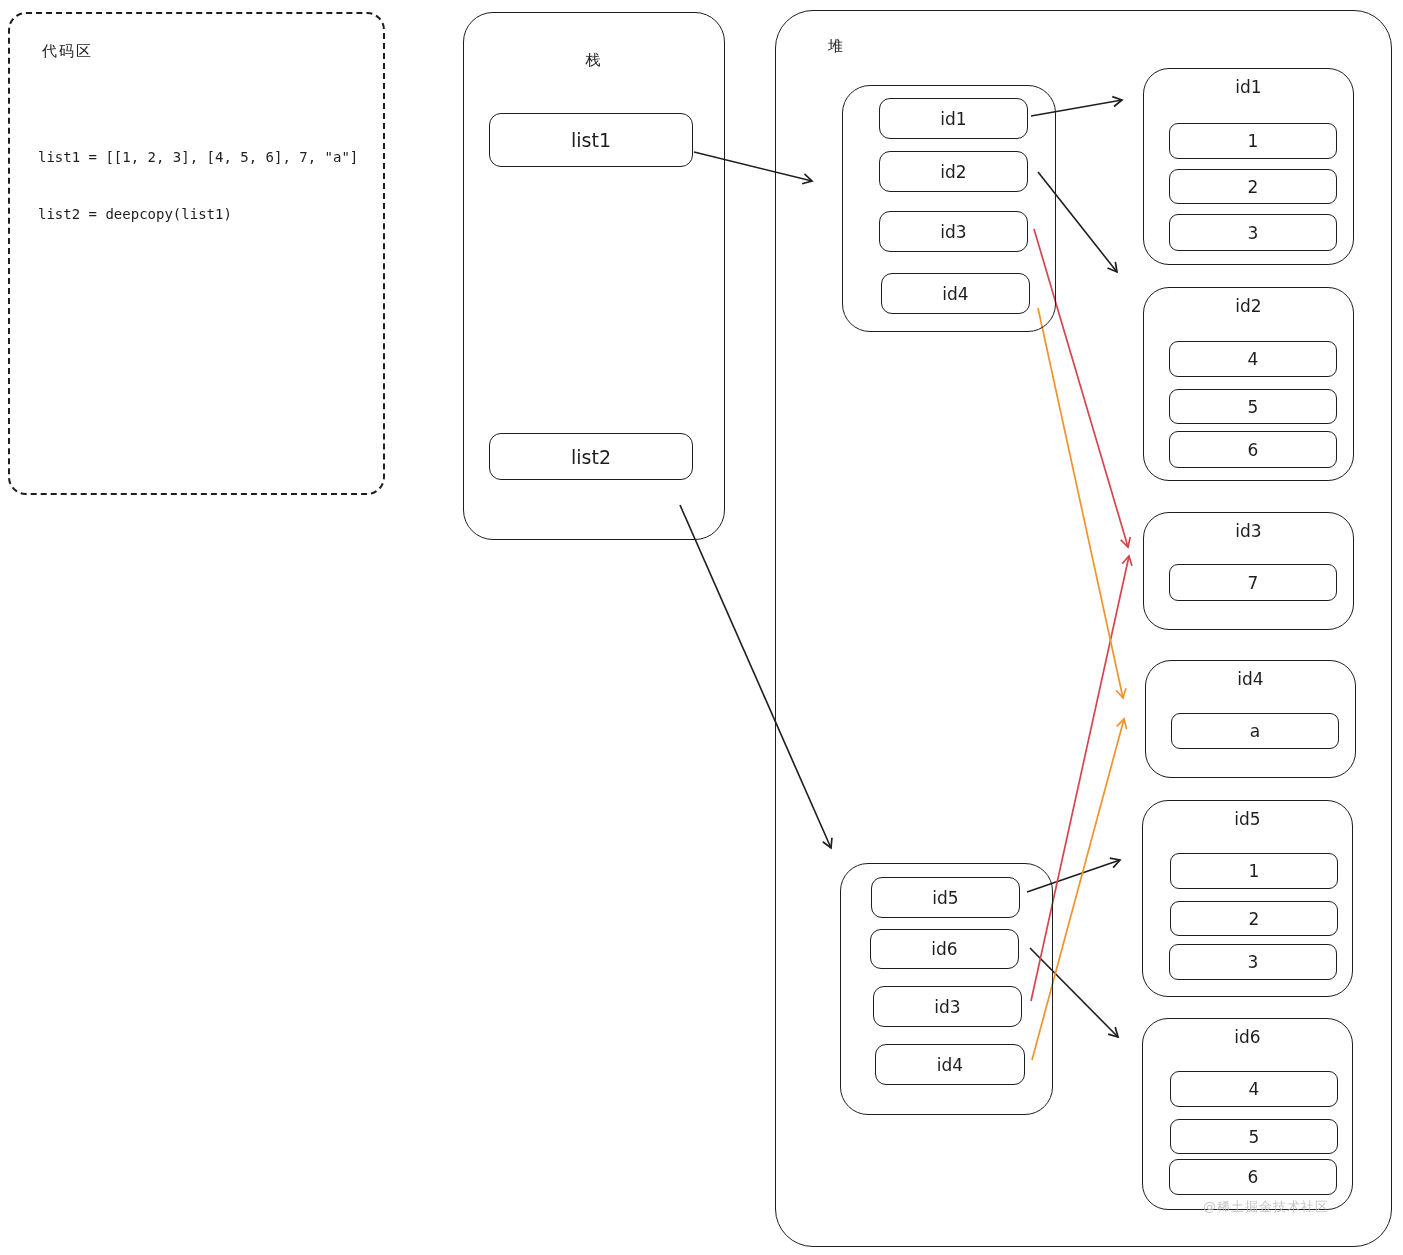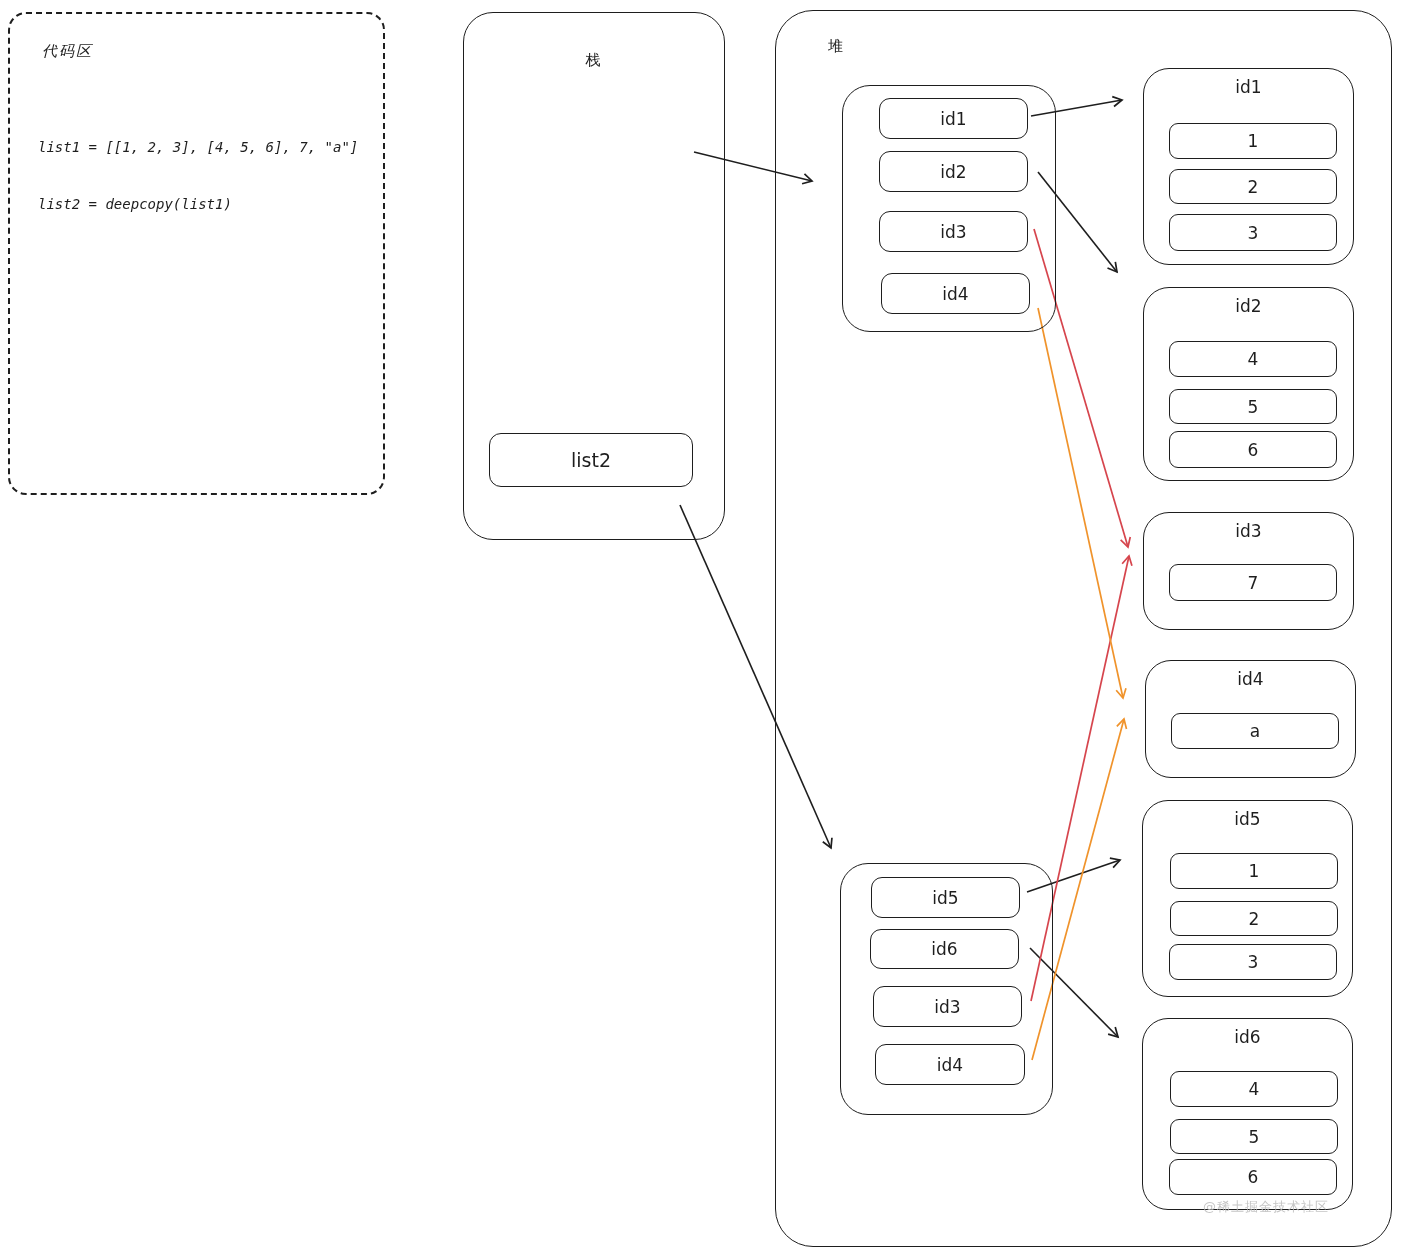--- a/index.html
+++ b/index.html
@@ -46,31 +46,32 @@
     <line x1="1031" y1="116" x2="1122" y2="100" stroke-width="1.6" marker-end="url(#ah-ink)" stroke="#1e1e1e"></line>
     <line x1="1038" y1="172" x2="1117" y2="272" stroke-width="1.6" marker-end="url(#ah-ink)" stroke="#1e1e1e"></line>
     <line x1="1027" y1="892" x2="1120" y2="860" stroke-width="1.6" marker-end="url(#ah-ink)" stroke="#1e1e1e"></line>
     <line x1="1030" y1="948" x2="1118" y2="1037" stroke-width="1.6" marker-end="url(#ah-ink)" stroke="#1e1e1e"></line>
     <line x1="1034" y1="229" x2="1128" y2="547" stroke-width="1.7" marker-end="url(#ah-red)" stroke="#d6454d"></line>
     <line x1="1031" y1="1001" x2="1129" y2="556" stroke-width="1.7" marker-end="url(#ah-red)" stroke="#d6454d"></line>
     <line x1="1038" y1="308" x2="1123" y2="698" stroke-width="1.7" marker-end="url(#ah-orange)" stroke="#f0932b"></line>
     <line x1="1032" y1="1060" x2="1124" y2="719" stroke-width="1.7" marker-end="url(#ah-orange)" stroke="#f0932b"></line>
   </svg>
 
-  <div class="abs code-panel" style="left:8px;top:12px;width:377px;height:483px;font-style:italic;">
+  <div class="abs code-panel" style="left:8px;top:12px;width:377px;height:483px;">
     <div class="abs panel-label" style="left:32px;top:28px;">代码区</div>
-    <div class="abs code" style="left:28px;top:86px;">
+    <div class="abs code" style="left:28px;top:96px;">
       <div>list1 = [[1, 2, 3], [4, 5, 6], 7, "a"]</div>
       <div>list2 = deepcopy(list1)</div>
     </div>
   </div>
 
   <div class="abs sketch stack-panel" style="left:463px;top:12px;width:262px;height:528px;">
     <div class="abs panel-label" style="left:0;right:0;top:38px;text-align:center;">栈</div>
-    <div class="abs sketch var-box" style="left:25px;top:420px;width:204px;height:54px;">list2</div>
+    <div class="abs sketch var-box" style="left:25px;top:100px;width:204px;height:54px;">list1</div>
+    <div class="abs sketch var-box" style="left:25px;top:420px;width:204px;height:47px;">list2</div>
   </div>
 
   <div class="abs sketch heap-panel" style="left:775px;top:10px;width:617px;height:1237px;">
     <div class="abs panel-label" style="left:52px;top:26px;">堆</div>
   </div>
 
   <div class="abs sketch ptr-block" style="left:842px;top:85px;width:214px;height:247px;">
     <div class="abs sketch ptr-cell" style="left:36px;top:12px;width:149px;height:41px;">id1</div>
     <div class="abs sketch ptr-cell" style="left:36px;top:65px;width:149px;height:41px;">id2</div>
     <div class="abs sketch ptr-cell" style="left:36px;top:125px;width:149px;height:41px;">id3</div>

